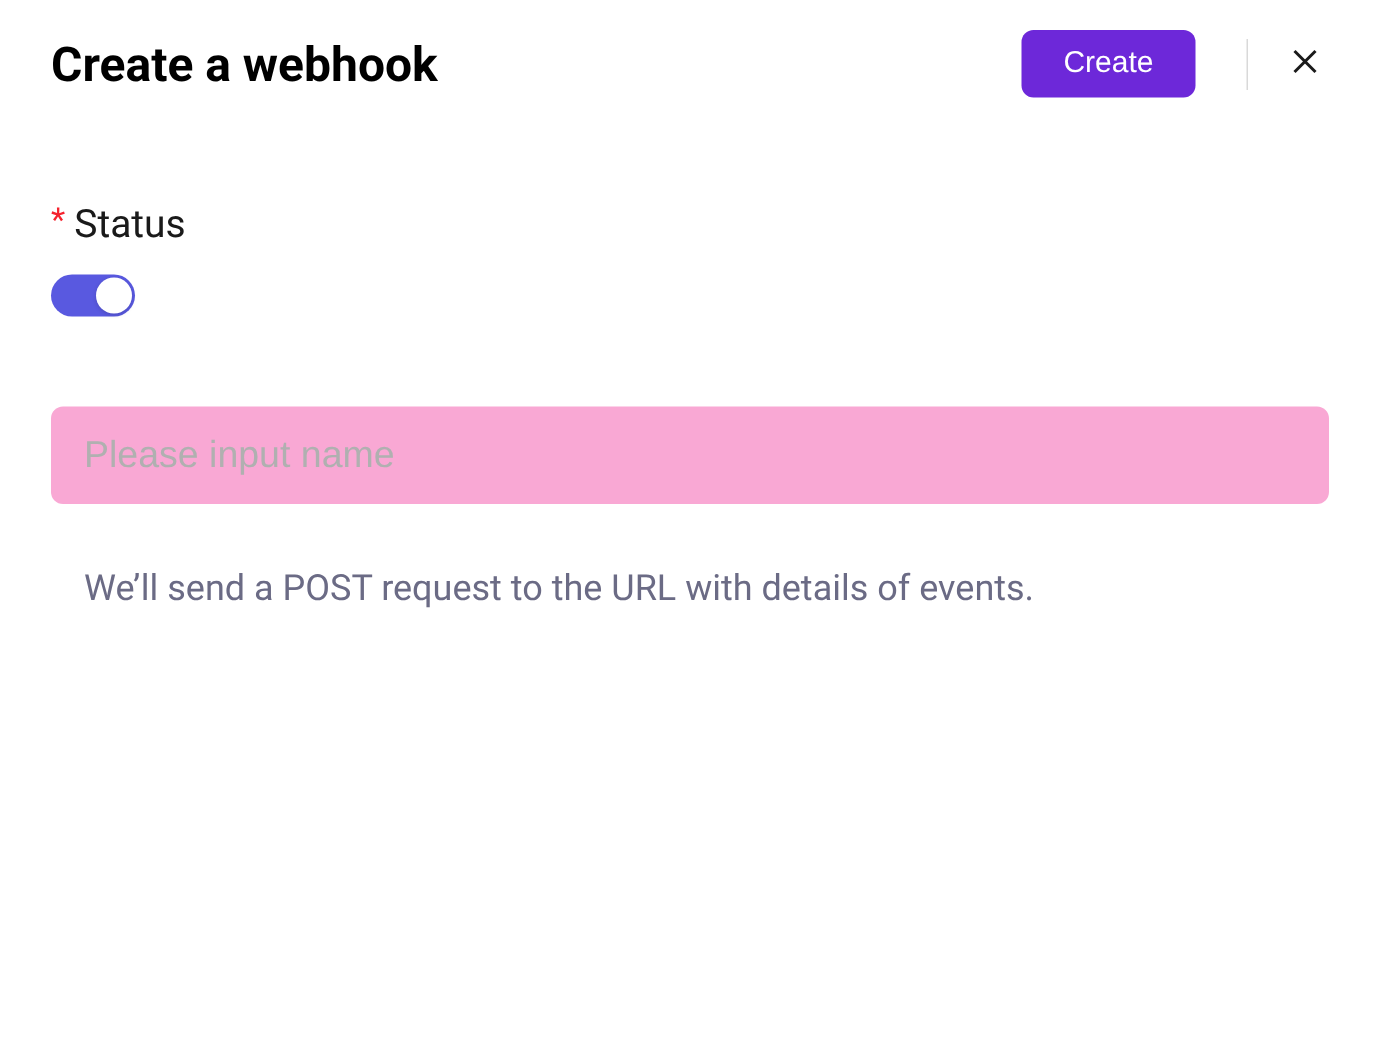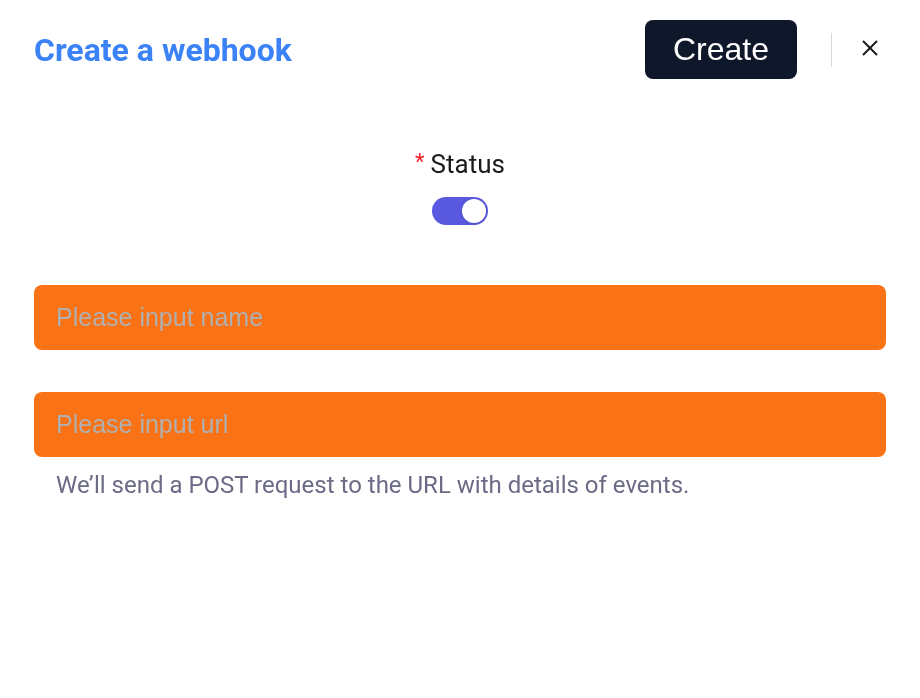--- a/index.html
+++ b/index.html
@@ -17,34 +17,34 @@
     }
     .header {
       display: flex;
       align-items: center;
       justify-content: space-between;
       margin-bottom: 70px;
     }
     .title {
       font-size: 32px;
       font-weight: 700;
-      color: #3b82f6;
+      color: #000000;
     }
     .header-actions {
       display: flex;
       align-items: center;
       gap: 0;
     }
     .create-btn {
-      background: #0f172a;
+      background: #6d28d9;
       color: #ffffff;
       border: none;
       border-radius: 8px;
       padding: 11px 28px;
-      font-size: 32px;
+      font-size: 20px;
       font-weight: 500;
       cursor: pointer;
     }
     .divider {
       width: 1px;
       height: 34px;
       background: #d9d9d9;
       margin: 0 22px 0 34px;
     }
     .close-btn {
@@ -95,40 +95,39 @@
       width: 24px;
       height: 24px;
       background: #ffffff;
       border-radius: 50%;
       top: 2px;
       right: 2px;
       box-shadow: 0 1px 3px rgba(0,0,0,0.15);
     }
     .text-input {
       width: 100%;
-      background: #f97316;
+      background: #f9a8d4;
       border: none;
       border-radius: 8px;
       padding: 18px 22px;
       font-size: 25px;
       color: #1a1a1a;
       outline: none;
     }
     .text-input::placeholder {
       color: #b0b0b0;
     }
     .helper-text {
       font-size: 24px;
       color: #6b6b85;
       margin-top: 14px;
       margin-left: 22px;
     }
     .status-group {
       margin-bottom: 56px;
-      text-align: center;
     }
   </style>
 </head>
 <body>
 
 <div class="header">
   <h1 class="title">Create a webhook</h1>
   <div class="header-actions">
     <button class="create-btn">Create</button>
     <div class="divider"></div>
@@ -154,15 +153,14 @@
 </div>
 
 <div class="form-group">
   <input type="text" class="text-input" placeholder="Please input name" style="">
 </div>
 
 <div class="form-group">
 </div>
 
 <div class="form-group">
-  <input type="text" class="text-input" placeholder="Please input url" style="">
   <div class="helper-text">We’ll send a POST request to the URL with details of events.</div>
 </div>
 
 </body></html>

